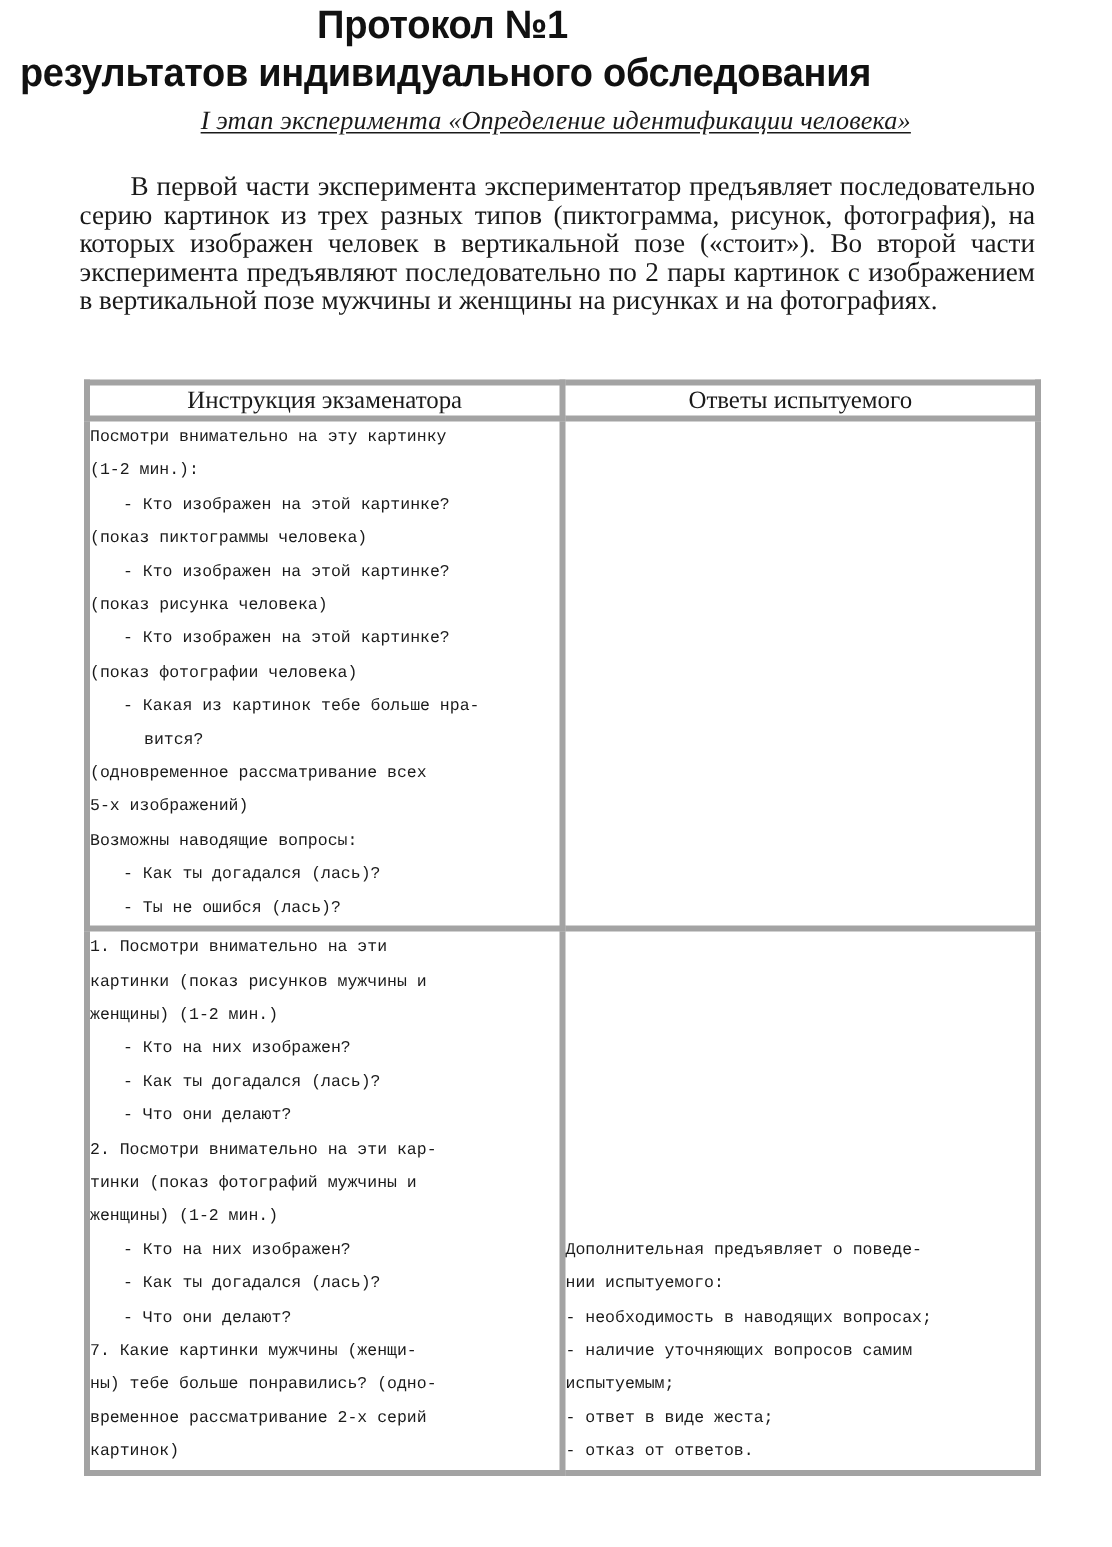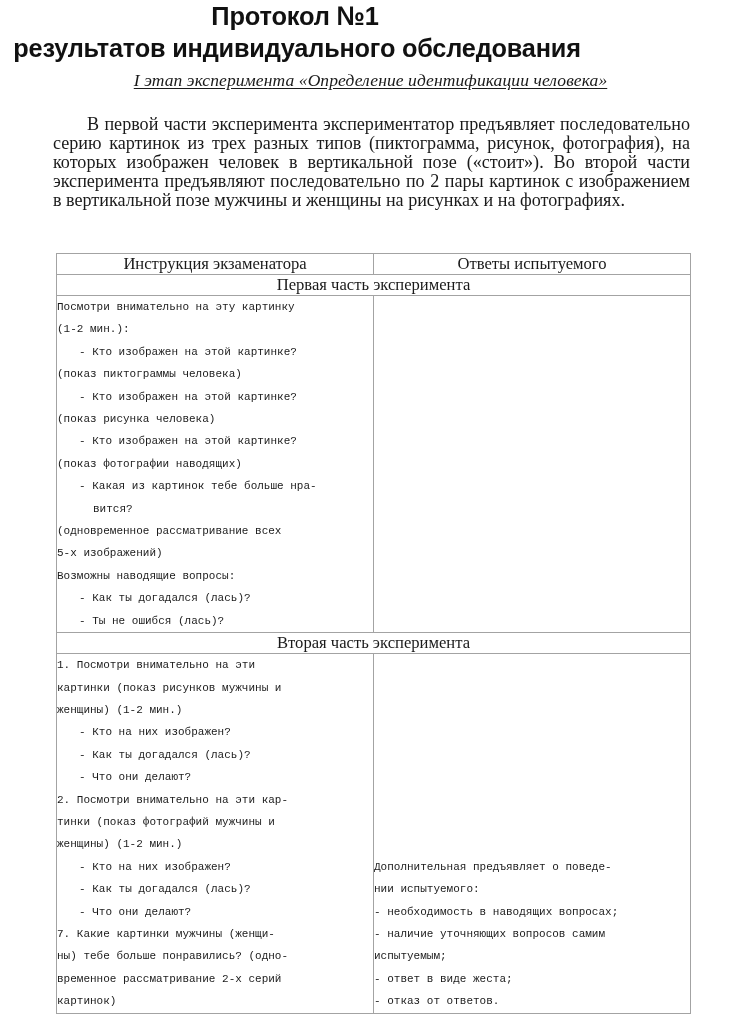--- a/index.html
+++ b/index.html
@@ -85,21 +85,21 @@
   .proto-table {
     position: absolute;
     left: 56px;
     top: 253px;
     width: 634px;
     border-collapse: collapse;
     table-layout: fixed;
     font-size: 16.4px;
   }
   .proto-table td {
-    border: 1px solid #a3a3a3;
+    border: 4px solid #a3a3a3;
     vertical-align: top;
     padding: 0;
   }
   .col-left  { width: 317px; }
   .col-right { width: 317px; }
 
   .hdr-cell {
     text-align: center;
     padding: 4px 4px 5px 4px;
     font-size: 16.6px;
@@ -174,44 +174,38 @@
     <colgroup>
       <col class="col-left">
       <col class="col-right">
     </colgroup>
     <tbody>
       <tr>
         <td class="hdr-cell">Инструкция экзаменатора</td>
         <td class="hdr-cell">Ответы испытуемого</td>
       </tr>
       <tr>
-        <td class="section-cell" colspan="2">Первая часть эксперимента</td>
-      </tr>
-      <tr>
         <td class="cell-pad" id="part1-instructions">
             <div class="ln">Посмотри внимательно на эту картинку</div>
             <div class="ln">(1-2 мин.):</div>
             <div class="ln dash">- Кто изображен на этой картинке?</div>
             <div class="ln">(показ пиктограммы человека)</div>
             <div class="ln dash">- Кто изображен на этой картинке?</div>
             <div class="ln">(показ рисунка человека)</div>
             <div class="ln dash">- Кто изображен на этой картинке?</div>
-            <div class="ln">(показ фотографии наводящих)</div>
+            <div class="ln">(показ фотографии человека)</div>
             <div class="ln dash">- Какая из картинок тебе больше нра-</div>
             <div class="ln dash-cont">вится?</div>
             <div class="ln just">(одновременное  рассматривание  всех</div>
             <div class="ln">5-х изображений)</div>
             <div class="ln">Возможны наводящие вопросы:</div>
             <div class="ln dash">- Как ты догадался (лась)?</div>
             <div class="ln dash">- Ты не ошибся (лась)?</div>
           </td>
         <td class="cell-pad-right" id="part1-answers"></td>
-      </tr>
-      <tr>
-        <td class="section-cell" colspan="2">Вторая часть эксперимента</td>
       </tr>
       <tr>
         <td class="cell-pad" id="part2-instructions">
             <div class="ln">1.        Посмотри внимательно на эти</div>
             <div class="ln just">картинки (показ  рисунков  мужчины  и</div>
             <div class="ln">женщины) (1-2 мин.)</div>
             <div class="ln dash">- Кто на них изображен?</div>
             <div class="ln dash">- Как ты догадался (лась)?</div>
             <div class="ln dash">- Что они делают?</div>
             <div class="ln just">2. Посмотри внимательно на эти кар-</div>

